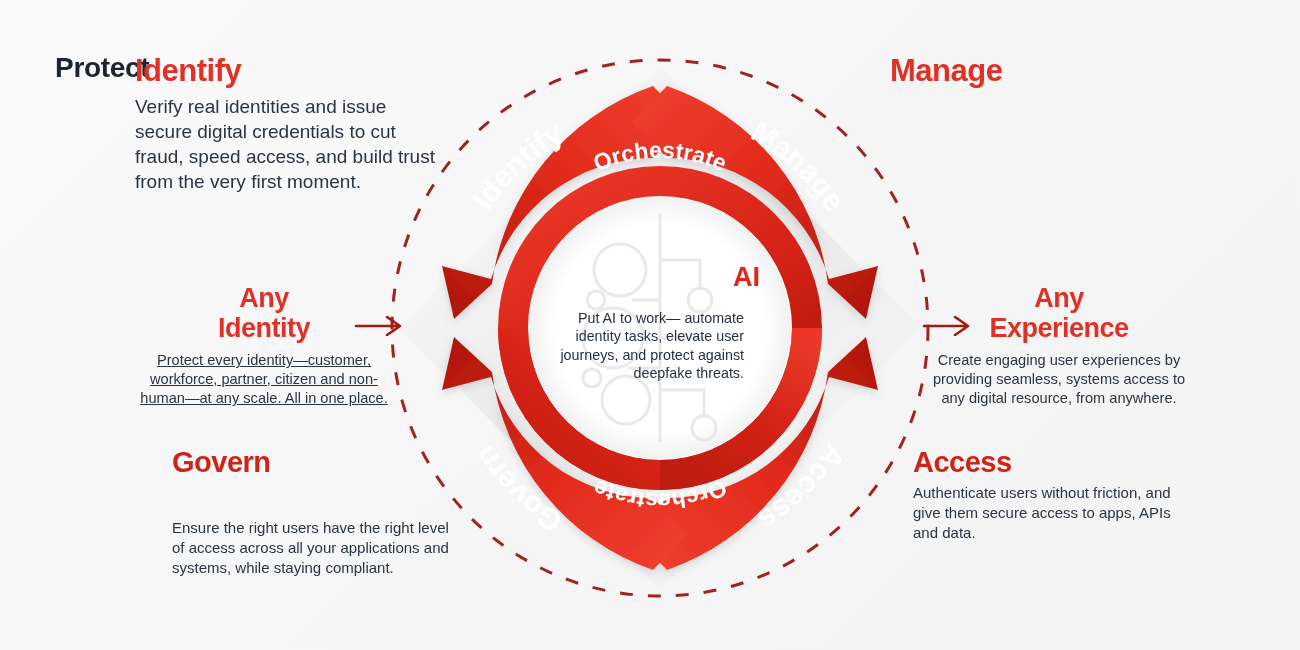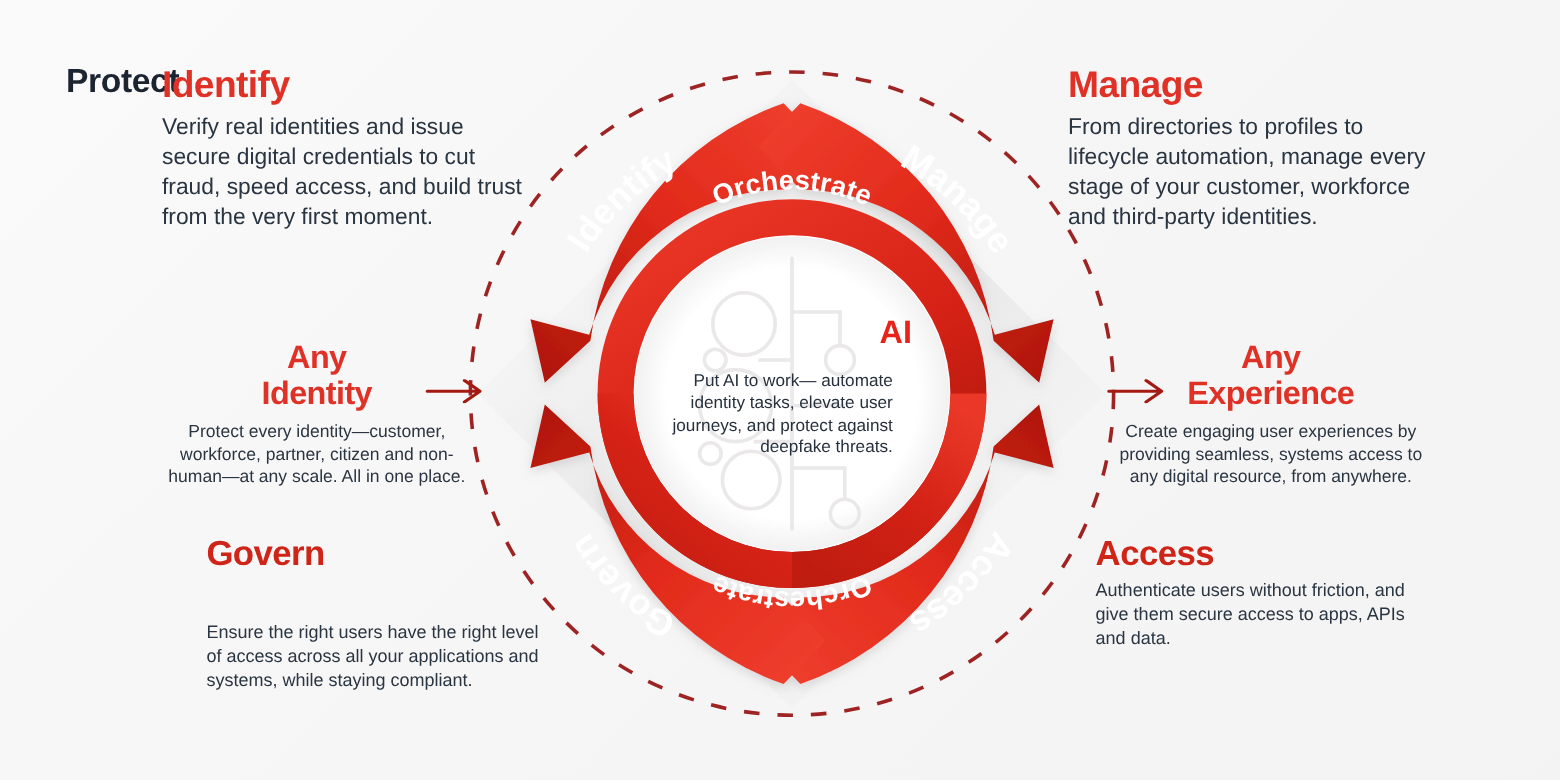--- a/index.html
+++ b/index.html
@@ -286,32 +286,31 @@
     <div class="heading">Protect</div>
   </div>
 
   <div class="block" id="blk-identify">
     <div class="heading h-red">Identify</div>
     <p class="body-text">Verify real identities and issue secure digital credentials to cut fraud, speed access, and build trust from the very first moment.</p>
   </div>
 
   <div class="block" id="blk-manage">
     <div class="heading h-red">Manage</div>
-    <p class="body-text">From directories to profiles to lifecycle automation, manage every stage of your customer, workforce and third-party identities.</p>
   </div>
 
   <div class="block" id="blk-any-identity">
     <div class="ai-head-row">
       <div class="heading h-red">Any</div>
       <div class="heading h-red" style="margin-top:-6px;">Identity</div>
       <svg class="arrow-right" id="arrow-left-side" viewBox="0 0 52 20">
         <path d="M 2,10 L 44,10 M 33,1 L 46,10 L 33,19" stroke="#a41a13" stroke-width="2.6" fill="none" stroke-linecap="round" stroke-linejoin="round"></path>
       </svg>
     </div>
-    <p class="body-text" style="margin-top:8px;">Protect every identity—customer, workforce, partner, citizen and non-human—at any scale. All in one place.</p>
+    <p class="body-text" style="margin-top:8px;text-decoration:underline;">Protect every identity—customer, workforce, partner, citizen and non-human—at any scale. All in one place.</p>
   </div>
 
   <div class="block" id="blk-govern">
     <div class="heading h-darkred">Govern</div>
     <p class="body-text">Ensure the right users have the right level of access across all your applications and systems, while staying compliant.</p>
   </div>
 
   <div class="block" id="blk-any-exp">
     <div class="ai-head-row">
       <div class="heading h-red">Any</div>

